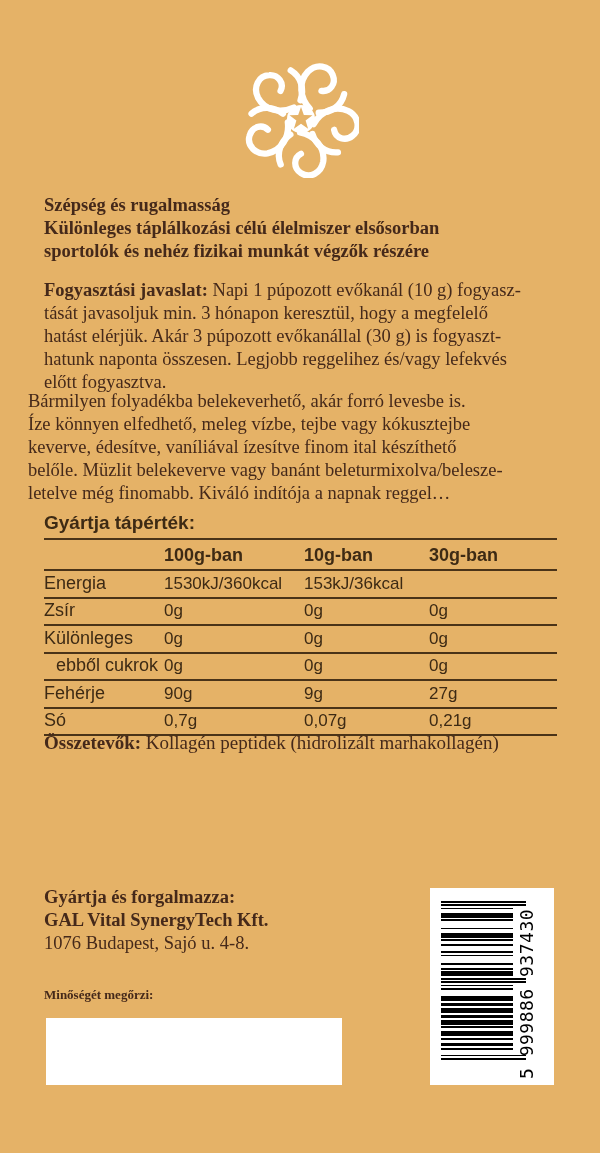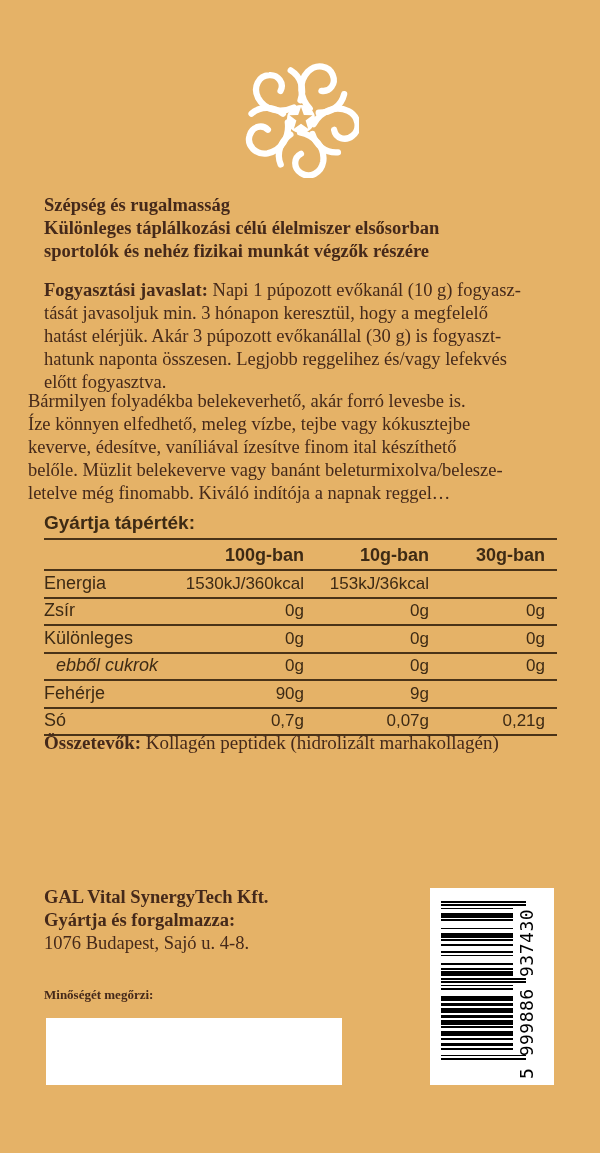--- a/index.html
+++ b/index.html
@@ -21,25 +21,25 @@
   .mixing{left:28px; top:390px; width:548px;}
   .lead{font-weight:bold;}
   .flow{white-space:pre-line;}
   
   .nutrition{left:44px; top:512px; width:513px; font-family:"Liberation Sans", sans-serif; color:var(--tink);}
   .ntitle{font-size:19px; font-weight:bold; margin:0; padding-bottom:4px; border-bottom:2.5px solid var(--line);}
   .trow{display:grid; grid-template-columns:120px 140px 125px 128px; border-bottom:2px solid var(--line); align-items:end;}
   .trow.thead{height:29px;}
   .trow.tdata{height:25.5px;}
   .cell{font-size:17px; padding-bottom:3px; overflow:visible; white-space:nowrap;}
-  .cell.c1,.cell.c2,.cell.c3{text-align:right;}
+  .cell.c1,.cell.c2,.cell.c3{text-align:left;}
   .cell.c3{padding-right:12px;}
   .cell.hcell{font-size:18px; font-weight:bold;}
   .cell.c0{font-size:18px;}
-  .cell.sub{font-style:italic; padding-left:12px;}
+  .cell.sub{padding-left:12px;}
   
   .ingredients{left:44px; top:732px; width:548px; font-size:19px; margin:0;}
   
   .manufacturer{left:44px; top:886px; width:390px; font-size:18.5px; line-height:23px;}
   .b{font-weight:bold;}
   .bestbefore{left:44px; top:987px; font-size:13px; font-weight:bold;}
   .datebox{left:46px; top:1018px; width:296px; height:67px; background:var(--white);}
   
   .barcodebox{left:430px; top:888px; width:124px; height:197px; background:var(--white);}
   .bars{position:absolute; left:11px; top:13px; display:flex; flex-direction:column-reverse;}
@@ -119,35 +119,36 @@
         <div class="trow tdata">
           <div class="cell c0 sub">ebből cukrok</div>
           <div class="cell c1">0g</div>
           <div class="cell c2">0g</div>
           <div class="cell c3">0g</div>
         </div>
         <div class="trow tdata">
           <div class="cell c0">Fehérje</div>
           <div class="cell c1">90g</div>
           <div class="cell c2">9g</div>
+          <div class="cell c3">27g</div>
         </div>
         <div class="trow tdata">
           <div class="cell c0">Só</div>
           <div class="cell c1">0,7g</div>
           <div class="cell c2">0,07g</div>
           <div class="cell c3">0,21g</div>
         </div>
       </div>
   </section>
 
   <p class="abs ingredients"><span class="lead">Összetevők:</span> <span>Kollagén peptidek (hidrolizált marhakollagén)</span></p>
 
   <div class="abs manufacturer">
+    <div class="b">Gyártja és forgalmazza:</div>
     <div class="b">GAL Vital SynergyTech Kft.</div>
-    <div class="b">Gyártja és forgalmazza:</div>
     <div>1076 Budapest, Sajó u. 4-8.</div>
   </div>
 
   <div class="abs bestbefore">Minőségét megőrzi:</div>
   <div class="abs datebox"></div>
 
   <div class="abs barcodebox">
     <div class="bars" id="bars">
         <div class="mod on guard" style="height: 1.68px;"></div>
         <div class="mod guard" style="height: 1.68px;"></div>

